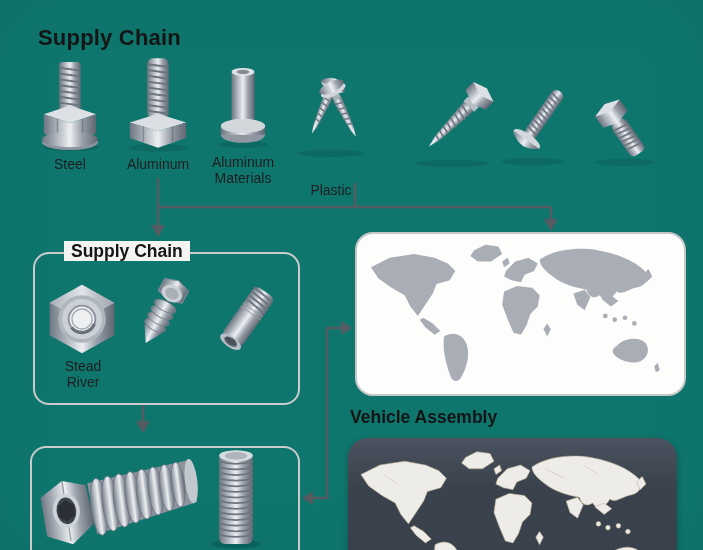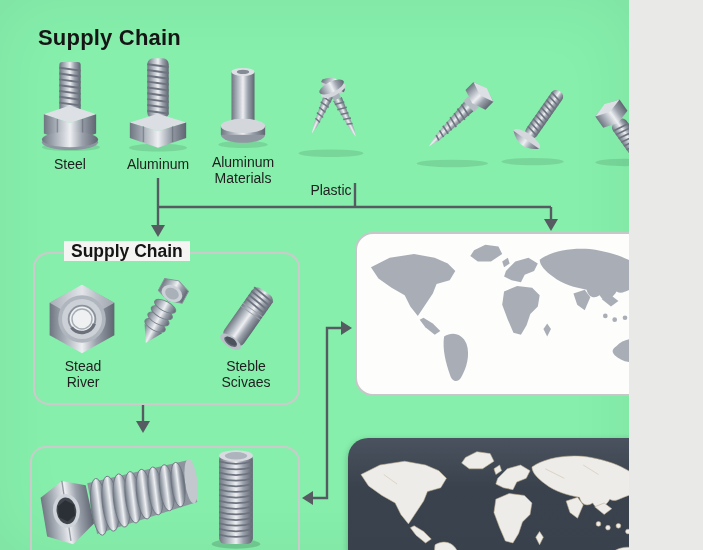--- a/index.html
+++ b/index.html
@@ -1,19 +1,19 @@
 <!DOCTYPE html>
 <html><head>
 <meta charset="utf-8">
 <style>
   html,body{margin:0;padding:0;}
   body{font-family:"Liberation Sans","DejaVu Sans",sans-serif;background:#e9e9e7;}
   .page{
-    position:relative;width:629px;height:550px;overflow:hidden;
-    background:#86efac;
+    position:relative;width:703px;height:550px;overflow:hidden;
+    background:#0f766e;
     box-shadow:inset 0 0 70px rgba(0,0,0,0.055);
   }
   .abs{position:absolute;}
   .header-title{font-size:22px;font-weight:bold;color:#151515;letter-spacing:.2px;}
   .item-label{
     font-size:14px;color:#1e1e1e;text-align:center;
     white-space:pre-line;line-height:16px;
   }
   .legend-box{
     border:2px solid #cbcbcb;border-radius:16px;background:transparent;
@@ -195,22 +195,20 @@
   <svg class="abs" style="left:202px;top:284px;" width="88" height="72" viewBox="0 0 95 78">
     <g transform="translate(48,38) rotate(35)">
       <rect x="-13" y="-36" width="26" height="66" rx="7" fill="url(#g-met)"></rect>
       <path d="M-13,-33 l26,2 M-13,-28 l26,2 M-13,-23 l26,2 M-13,-18 l26,2" stroke="#6d747f" stroke-width="2" fill="none"></path>
       <path d="M-13,-12 h26 M-13,-8 h26" stroke="#9aa1aa" stroke-width="1"></path>
       <ellipse cx="0" cy="30" rx="13" ry="6" fill="#b9bfc6"></ellipse>
       <ellipse cx="0" cy="30" rx="8" ry="3.8" fill="#5f6670"></ellipse>
       <ellipse cx="0" cy="29" rx="7" ry="3.2" fill="#4b525b"></ellipse>
     </g>
   </svg>
-  <div class="abs item-label" style="left:204px;top:358px;width:84px;">Steble
-Scivaes</div>
 
   <div class="abs legend-box" style="left:30px;top:446px;width:266px;height:130px;"></div>
 
   <svg class="abs" style="left:32px;top:452px;" width="186" height="98" viewBox="0 0 190 110">
     <g transform="rotate(-7 95 60)">
       <path d="M56,30 L172,18 L176,66 L60,88 Z" fill="#8d949e"></path>
       <ellipse cx="172" cy="42" rx="7" ry="25" fill="#c3c8ce"></ellipse>
       <ellipse cx="66" cy="58" rx="9" ry="32" fill="url(#g-met)" stroke="#6e7580" stroke-width="1"></ellipse>
       <ellipse cx="79" cy="56" rx="9" ry="31" fill="url(#g-met)" stroke="#6e7580" stroke-width="1"></ellipse>
       <ellipse cx="92" cy="54" rx="9" ry="30" fill="url(#g-met)" stroke="#6e7580" stroke-width="1"></ellipse>
@@ -253,20 +251,21 @@
         <circle cx="256" cy="82" r="2.5"></circle>
           <circle cx="266" cy="86" r="2.5"></circle>
           <circle cx="277" cy="84" r="2.5"></circle>
           <circle cx="287" cy="90" r="2.5"></circle>
         <path d="M268,114 C276,106 290,104 298,110 C304,116 302,126 294,130 C284,134 272,130 266,124 C262,119 264,117 268,114 Z"></path>
         <path d="M308,136 L312,132 L314,140 L310,142 Z"></path>
       </g>
     </svg>
   </div>
 
+  <div class="abs section-title" style="left:350px;top:407px;">Vehicle Assembly</div>
 
   <div class="abs dark-box" style="left:348px;top:438px;width:329px;height:130px;">
     <svg style="position:absolute;left:4px;top:8px;" width="320" height="152" viewBox="0 0 330 160">
       <g fill="#edece8" stroke="#bdae8f" stroke-width="0.6">
         <path d="M116,12 L128,6 L142,8 L146,16 L134,24 L120,24 L112,18 Z"></path>
         <path d="M6,30 L26,20 L52,16 L74,20 L88,26 L96,34 L90,44 L76,48 L72,58 L64,70 L56,82 L48,72 L42,60 L28,52 L14,42 Z"></path>
         <path d="M62,84 L72,90 L80,98 L74,102 L64,94 L58,86 Z"></path>
         <path d="M84,104 C94,98 104,102 108,112 C112,124 108,138 102,148 C98,154 92,152 90,144 C86,132 82,118 84,104 Z"></path>
         <path d="M146,24 L152,20 L154,26 L148,30 Z"></path>
         <path d="M150,34 L160,24 L174,20 L184,26 L180,34 L170,38 L166,46 L156,44 L148,40 Z"></path>

